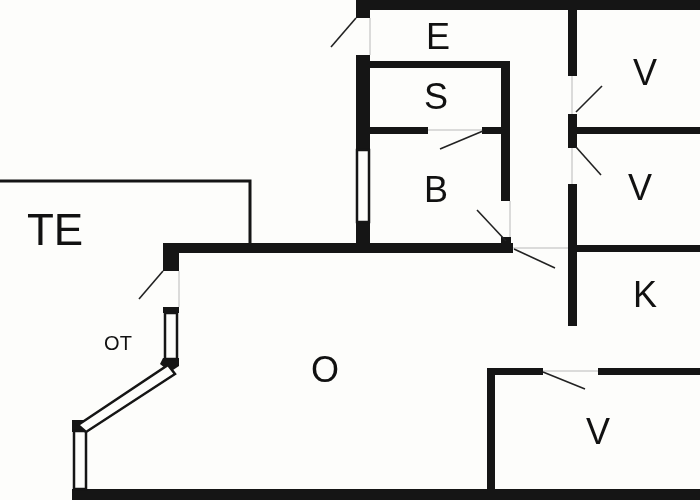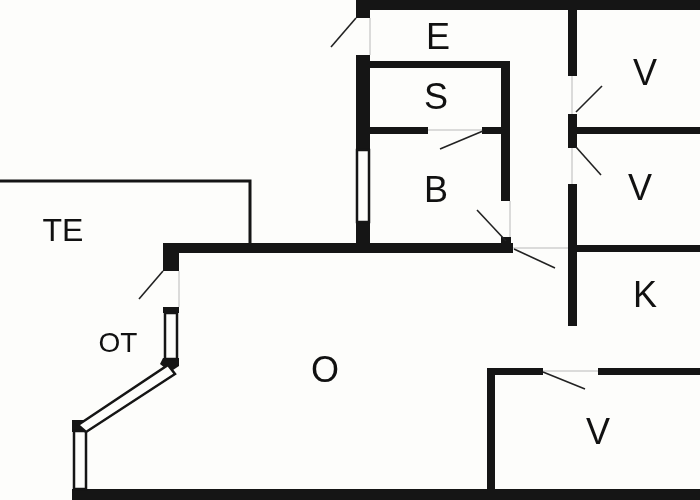--- a/index.html
+++ b/index.html
@@ -76,22 +76,22 @@
     <line x1="483" y1="131" x2="440" y2="149"></line>
     <line x1="506" y1="241" x2="477" y2="210"></line>
     <line x1="514" y1="249" x2="555" y2="268"></line>
     <line x1="576" y1="112" x2="602" y2="86"></line>
     <line x1="576" y1="147" x2="601" y2="175"></line>
     <line x1="543" y1="372" x2="585" y2="389"></line>
     <line x1="163" y1="271" x2="139" y2="299"></line>
   </g>
 </svg>
 
-<div class="room-label" style="left:55px;top:230px;font-size:32px;margin-left:8px;">TE</div>
+<div class="room-label" style="left:55px;top:230px;font-size:44px;">TE</div>
 <div class="room-label" style="left:438px;top:37px;font-size:36px;">E</div>
 <div class="room-label" style="left:436px;top:97px;font-size:36px;">S</div>
 <div class="room-label" style="left:436px;top:190px;font-size:36px;">B</div>
 <div class="room-label" style="left:645px;top:73px;font-size:36px;">V</div>
 <div class="room-label" style="left:640px;top:188px;font-size:36px;">V</div>
 <div class="room-label" style="left:645px;top:295px;font-size:36px;">K</div>
-<div class="room-label" style="left:118px;top:343px;font-size:28px;">OT</div>
+<div class="room-label" style="left:118px;top:343px;font-size:20px;">OT</div>
 <div class="room-label" style="left:325px;top:370px;font-size:36px;">O</div>
 <div class="room-label" style="left:598px;top:432px;font-size:36px;">V</div>
 
 </body></html>

